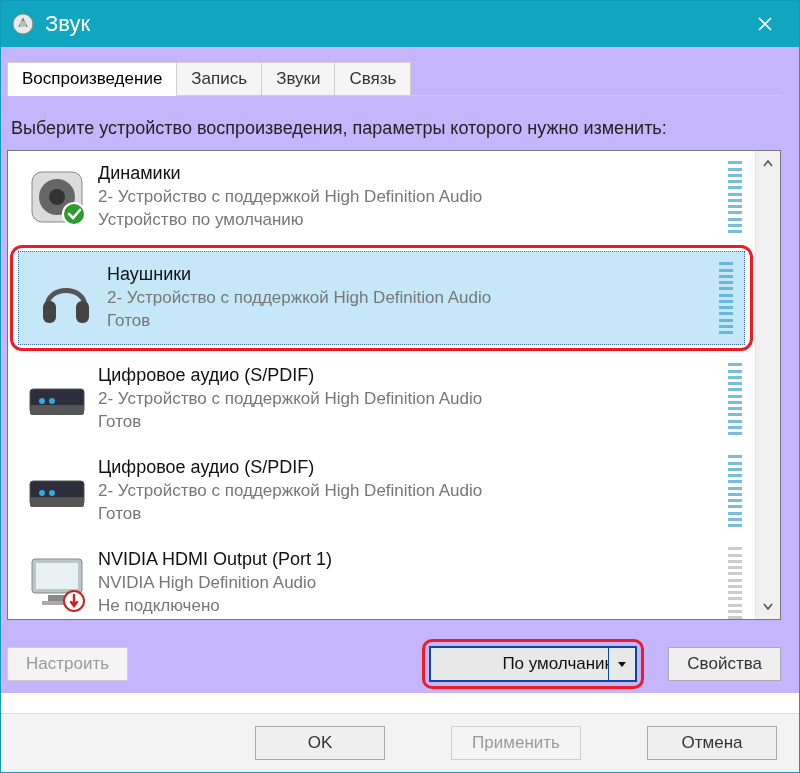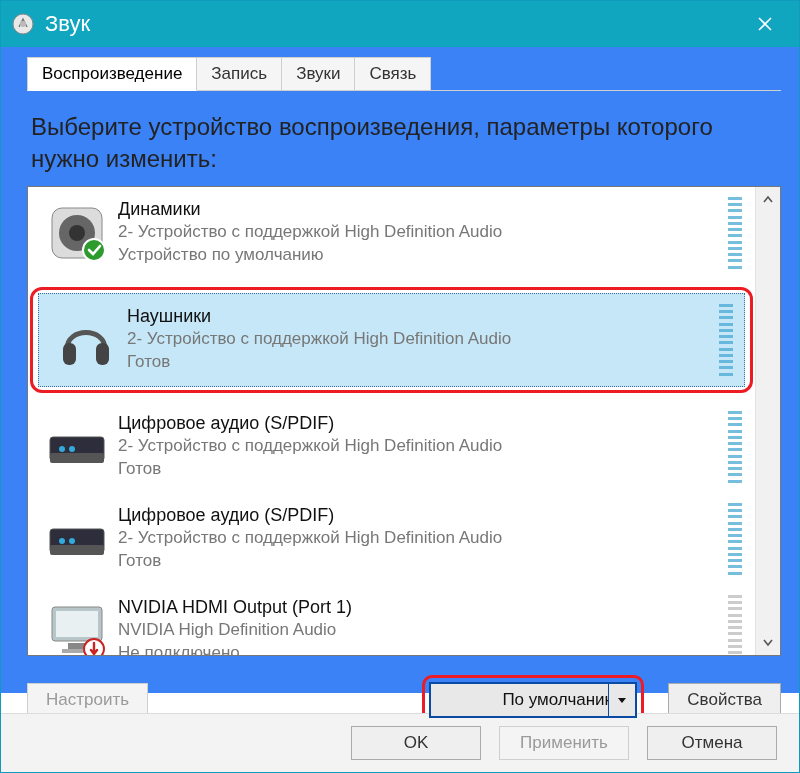--- a/index.html
+++ b/index.html
@@ -38,22 +38,22 @@
   }
   .titlebar .close-btn {
     width: 60px; height: 46px;
     display: flex; align-items: center; justify-content: center;
     color: #fff;
     font-size: 22px;
     cursor: pointer;
   }
   .body {
     flex: 1 1 auto;
-    background: #3b82f6;
-    padding: 10px 18px 0 26px;
+    background: #c4b5fd;
+    padding: 10px 18px 0 6px;
     display: flex; flex-direction: column;
     min-height: 0;
   }
   .tabs {
     display: flex;
     align-items: flex-end;
     gap: 0;
     height: 38px;
     border-bottom: 1px solid #cfcfcf;
   }
@@ -69,21 +69,21 @@
     cursor: pointer;
   }
   .tab.active {
     background: #fff;
     color: #000;
     z-index: 2;
     border-bottom: 1px solid #fff;
     margin-bottom: -1px;
   }
   .instruction {
-    font-size: 24px;
+    font-size: 18px;
     color: #222;
     margin: 20px 2px 10px 4px;
     line-height: 1.35;
   }
   .list-frame {
     border: 1px solid #777;
     display: flex;
     height: 470px;
     box-sizing: border-box;
   }
@@ -121,21 +121,21 @@
     color: #777;
   }
   .device-row .status {
     font-size: 17px; color: #777;
   }
   
   .device-row.selected-wrap {
     border: 3px solid #ed1c24;
     border-radius: 12px;
     padding: 3px 5px;
-    margin: 8px 2px;
+    margin: 2px 2px;
   }
   .device-row.selected-wrap .inner {
     background: #c5e7f7;
     border: 1px dotted #3a6ea5;
     display:flex; width:100%;
     padding: 6px 6px 6px 6px;
   }
   .meter {
     width: 14px;
     height: 72px;
@@ -210,21 +210,21 @@
     font-size: 12px; color:#111;
     background:#e8e8e8;
   }
   .footer {
     border-top: 1px solid #dcdcdc;
     background: #f3f3f3;
     display:flex; justify-content:flex-end; gap: 18px;
     padding: 12px 22px;
     margin-top: 20px;
   }
-  .footer .btn { width: 130px; justify-content:center; }
+  .footer .btn { width: 130px; justify-content:center;margin-left:48px; }
   svg { display:block; }
 </style>
 </head>
 <body>
 
 <div class="window">
 
   <div class="titlebar">
     <span class="app-icon">
       <svg width="22" height="22" viewBox="0 0 22 22">

